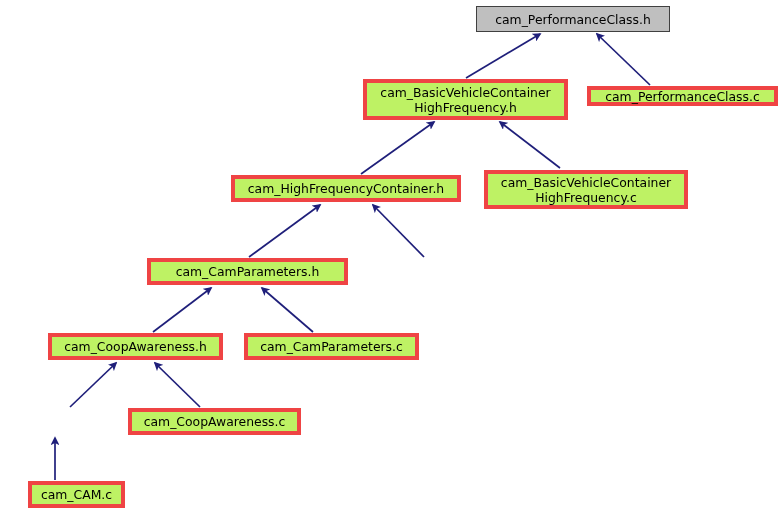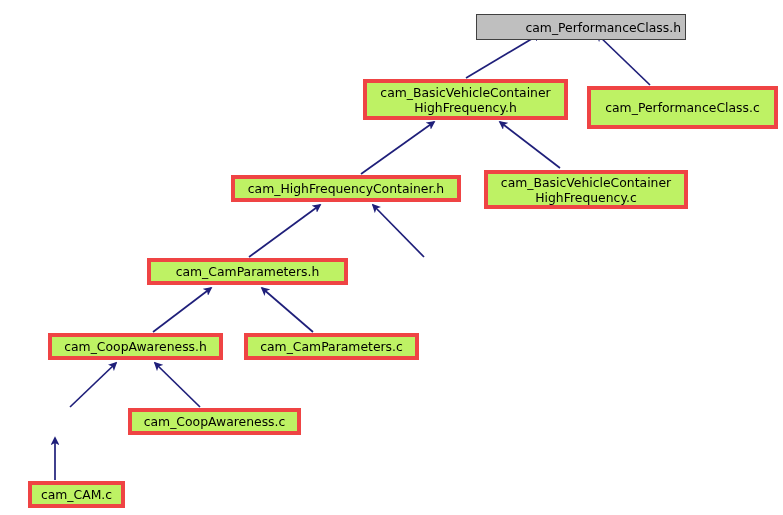--- a/index.html
+++ b/index.html
@@ -67,24 +67,24 @@
       <line x1="361" y1="174" x2="434" y2="122" stroke="#1f1f7a" stroke-width="1.7" marker-end="url(#arrowhead)"></line>
       <line x1="560" y1="168" x2="500" y2="122" stroke="#1f1f7a" stroke-width="1.7" marker-end="url(#arrowhead)"></line>
       <line x1="249" y1="257" x2="320" y2="205" stroke="#1f1f7a" stroke-width="1.7" marker-end="url(#arrowhead)"></line>
       <line x1="424" y1="257" x2="373" y2="205" stroke="#1f1f7a" stroke-width="1.7" marker-end="url(#arrowhead)"></line>
       <line x1="153" y1="332" x2="211" y2="288" stroke="#1f1f7a" stroke-width="1.7" marker-end="url(#arrowhead)"></line>
       <line x1="313" y1="332" x2="262" y2="288" stroke="#1f1f7a" stroke-width="1.7" marker-end="url(#arrowhead)"></line>
       <line x1="70" y1="407" x2="116" y2="363" stroke="#1f1f7a" stroke-width="1.7" marker-end="url(#arrowhead)"></line>
       <line x1="200" y1="407" x2="155" y2="363" stroke="#1f1f7a" stroke-width="1.7" marker-end="url(#arrowhead)"></line>
       <line x1="55" y1="480" x2="55" y2="438" stroke="#1f1f7a" stroke-width="1.7" marker-end="url(#arrowhead)"></line>
     </svg>
-<div class="node highlight" style="left: 476px; top: 14px; width: 210px; height: 26px; text-align: right;"><span class="label">cam_PerformanceClass.h</span></div>
+<div class="node highlight" style="left: 476px; top: 6px; width: 194px; height: 26px;"><span class="label">cam_PerformanceClass.h</span></div>
     <div class="node" style="left: 363px; top: 79px; width: 205px; height: 41px;"><span class="label">cam_BasicVehicleContainer
 HighFrequency.h</span></div>
-    <div class="node" style="left: 587px; top: 86px; width: 191px; height: 43px;"><span class="label">cam_PerformanceClass.c</span></div>
+    <div class="node" style="left: 587px; top: 86px; width: 191px; height: 20px;"><span class="label">cam_PerformanceClass.c</span></div>
     <div class="node" style="left: 231px; top: 175px; width: 230px; height: 27px;"><span class="label">cam_HighFrequencyContainer.h</span></div>
     <div class="node" style="left: 484px; top: 170px; width: 204px; height: 39px;"><span class="label">cam_BasicVehicleContainer
 HighFrequency.c</span></div>
     <div class="node" style="left: 147px; top: 258px; width: 201px; height: 27px;"><span class="label">cam_CamParameters.h</span></div>
     <div class="node" style="left: 48px; top: 333px; width: 175px; height: 27px;"><span class="label">cam_CoopAwareness.h</span></div>
     <div class="node" style="left: 244px; top: 333px; width: 175px; height: 27px;"><span class="label">cam_CamParameters.c</span></div>
     <div class="node" style="left: 128px; top: 408px; width: 173px; height: 27px;"><span class="label">cam_CoopAwareness.c</span></div>
     <div class="node" style="left: 8px; top: 481px; width: 97px; height: 27px; margin-left: 20px;"><span class="label">cam_CAM.c</span></div>
   </div>
 

